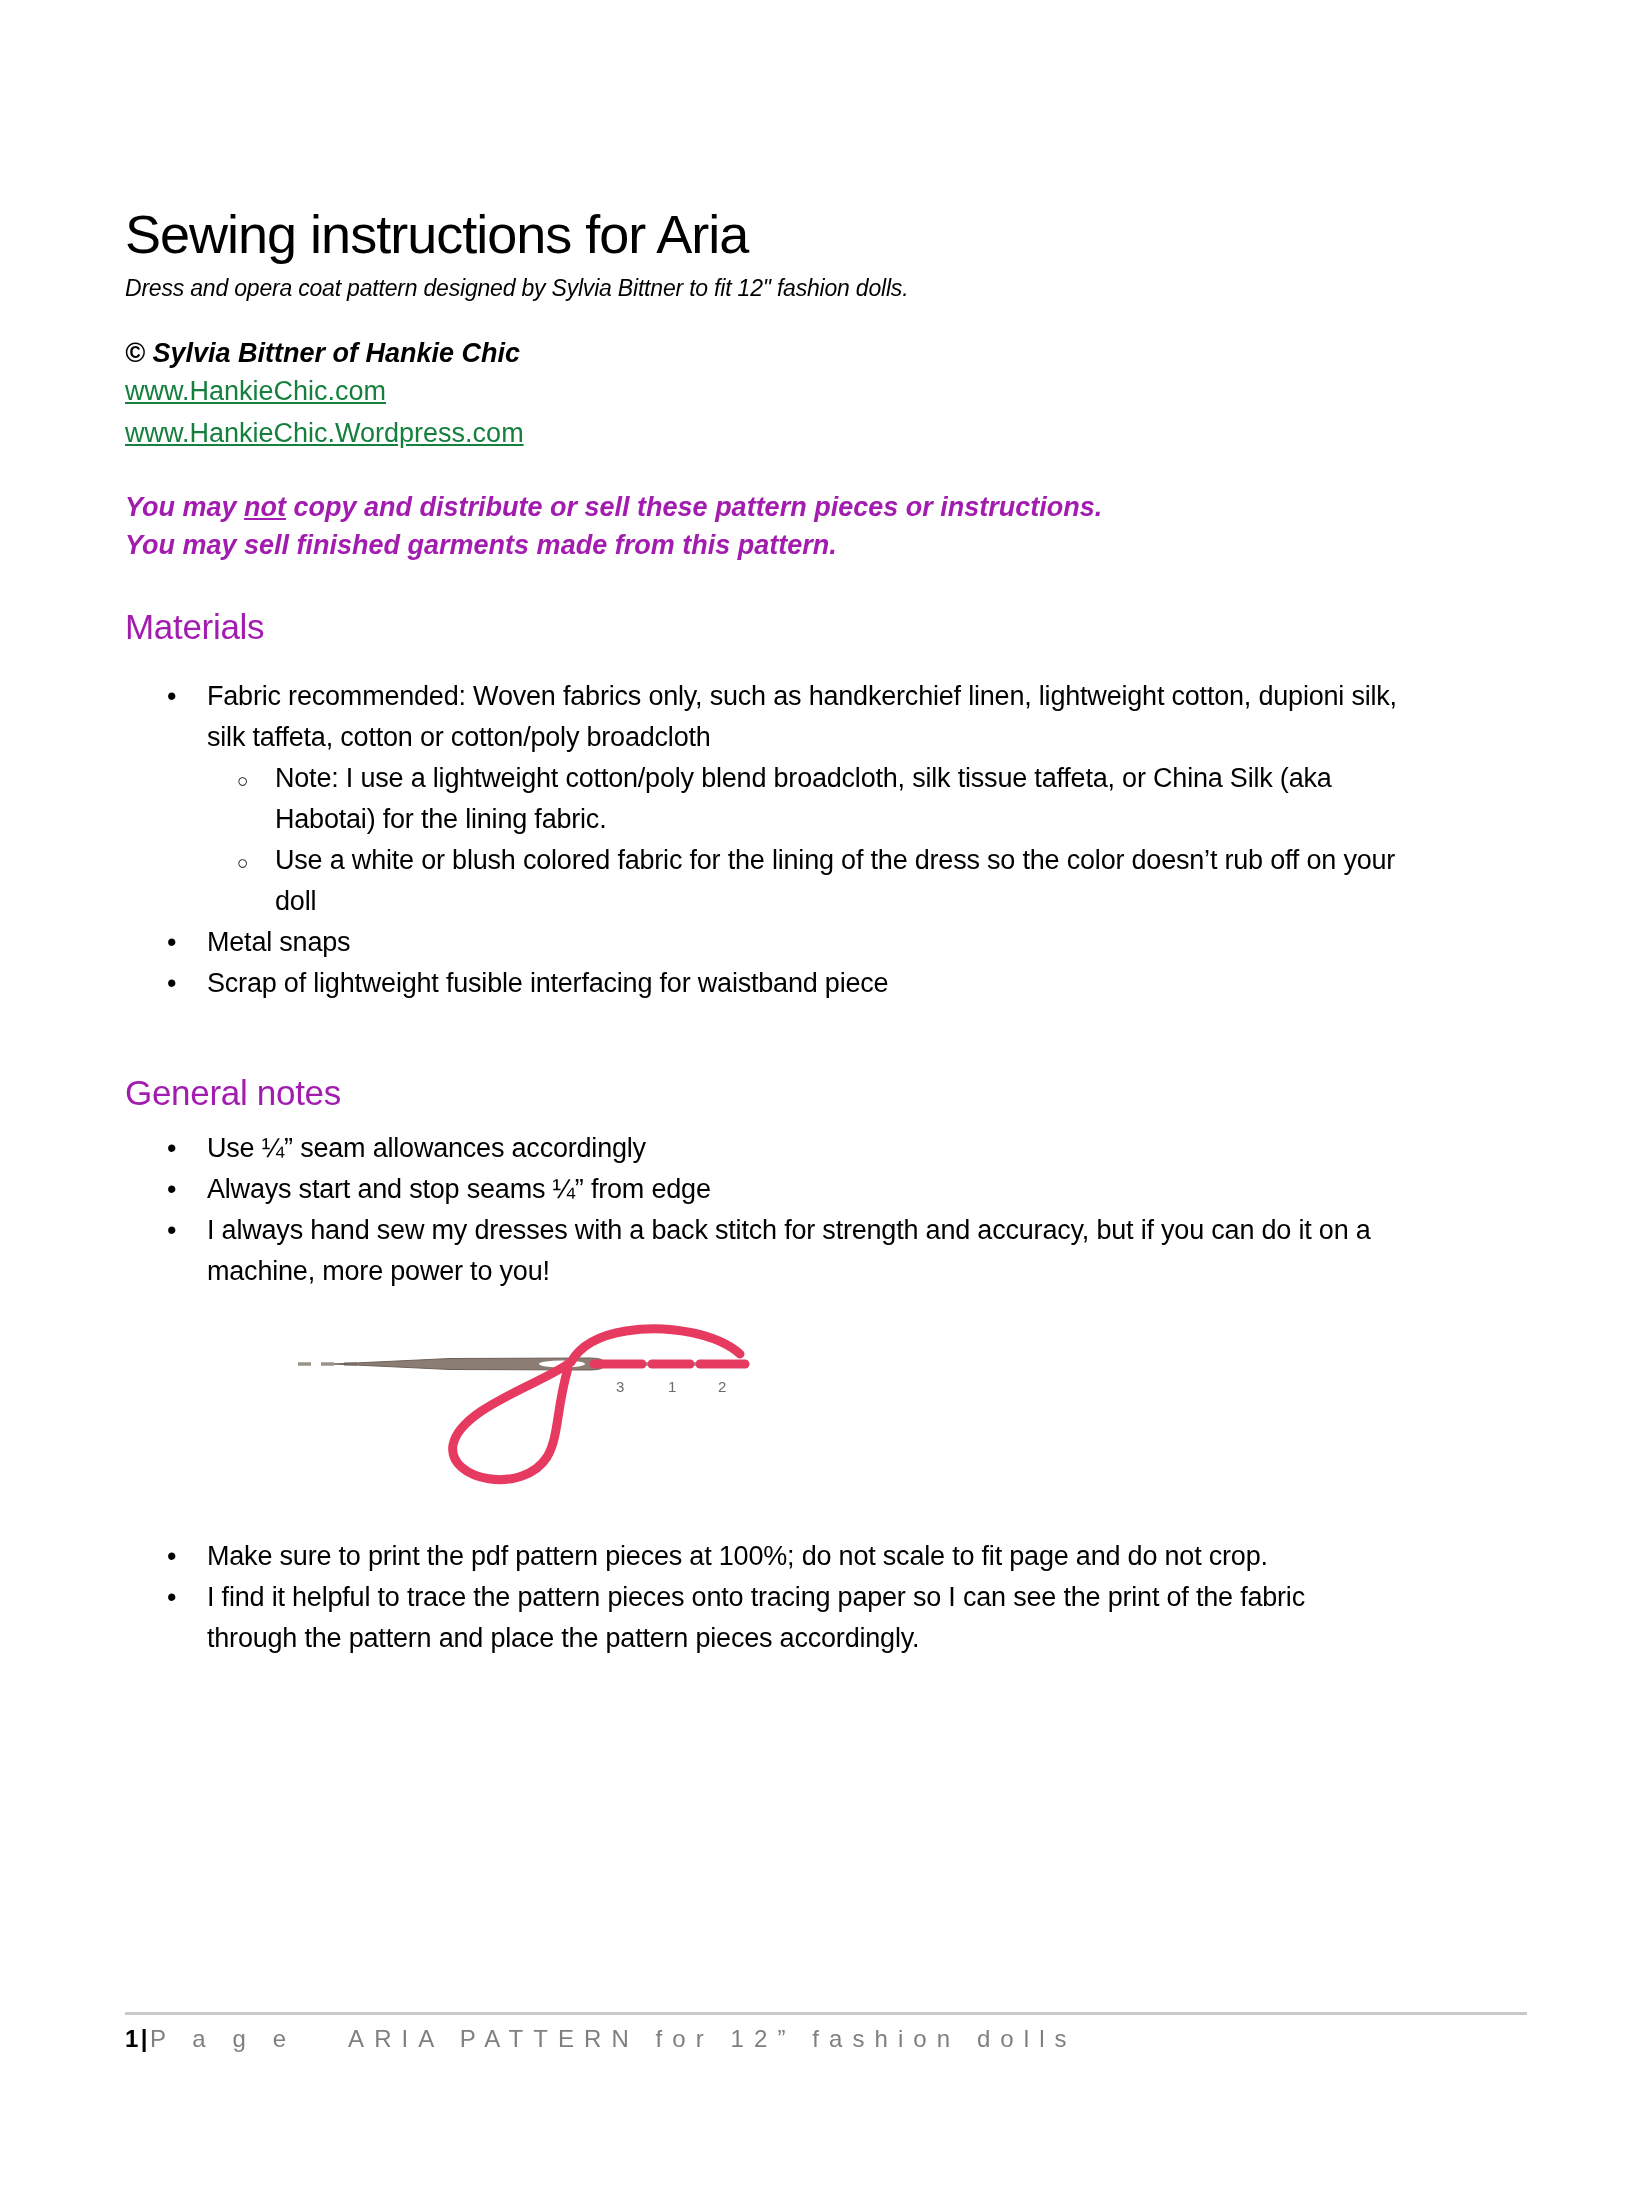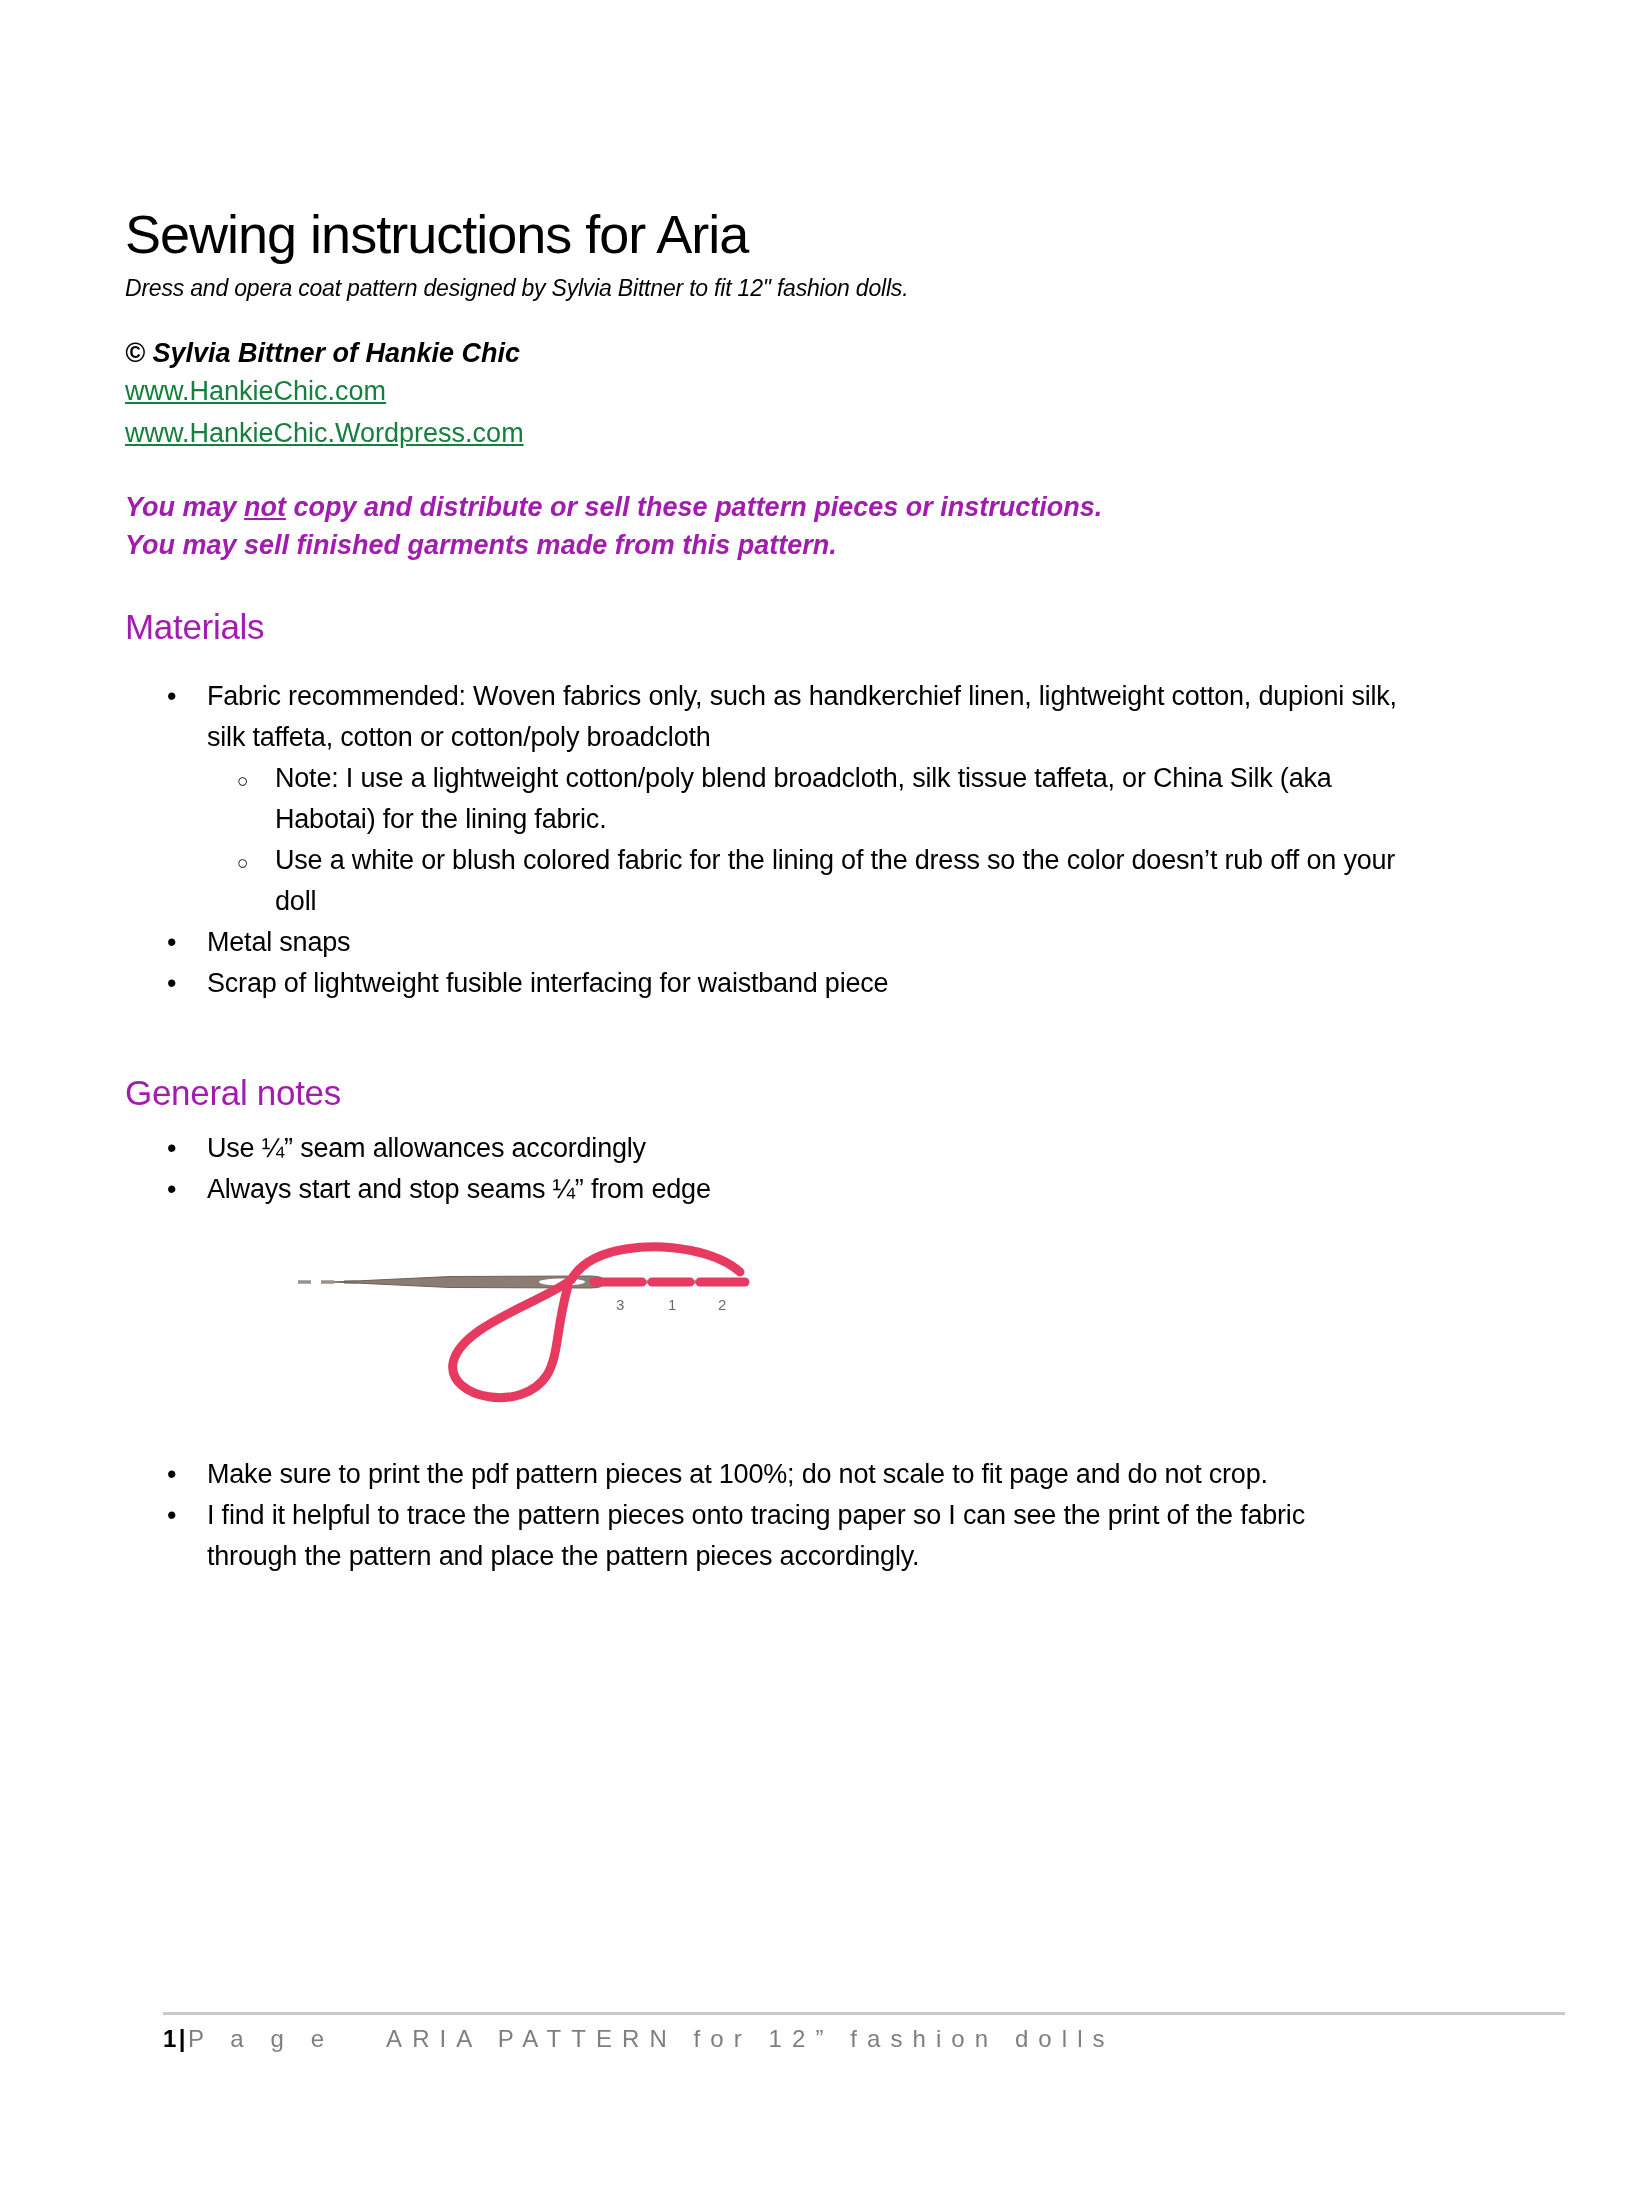--- a/index.html
+++ b/index.html
@@ -78,21 +78,20 @@
   .b1 .btext { width: 1195px; }
   .b2 .btext { width: 1150px; }
   .stitch-figure {
     margin: 26px 0 2px 165px;
     width: 470px; height: 176px;
   }
   .footer {
     position: absolute;
     left: 125px; top: 2012px;
     width: 1402px;
-    margin-left: 38px;
   }
   .footer .rule {
     height: 3px;
     background: #c9c9c9;
     margin-bottom: 10px;
   }
   .footer-line {
     font-size: 24px;
     color: #7f7f7f;
     letter-spacing: 0.42em;
@@ -151,20 +150,24 @@
 
   <div class="blist tight">
     <div class="b1">
       <span class="marker"></span>
       <span class="btext">Use ¼” seam allowances accordingly</span>
     </div>
     <div class="b1">
       <span class="marker"></span>
       <span class="btext">Always start and stop seams ¼” from edge</span>
     </div>
+    <div class="b1">
+      <span class="marker"></span>
+      <span class="btext">I always hand sew my dresses with a back stitch for strength and accuracy, but if you can do it on a machine, more power to you!</span>
+    </div>
   </div>
 
   <svg class="stitch-figure" viewBox="0 0 470 176" xmlns="http://www.w3.org/2000/svg">
 
     <line x1="8" y1="46" x2="462" y2="46" stroke="#9a938c" stroke-width="3.5" stroke-dasharray="13 10"></line>
 
     <path d="M 44 46 L 160 40.5 L 300 40 Q 315 40 315 46 Q 315 52 300 52 L 160 51.5 Z" fill="#8b7d74" stroke="#6e6159" stroke-width="1"></path>
 
     <ellipse cx="272" cy="46" rx="23" ry="3.4" fill="#ffffff"></ellipse>
 

